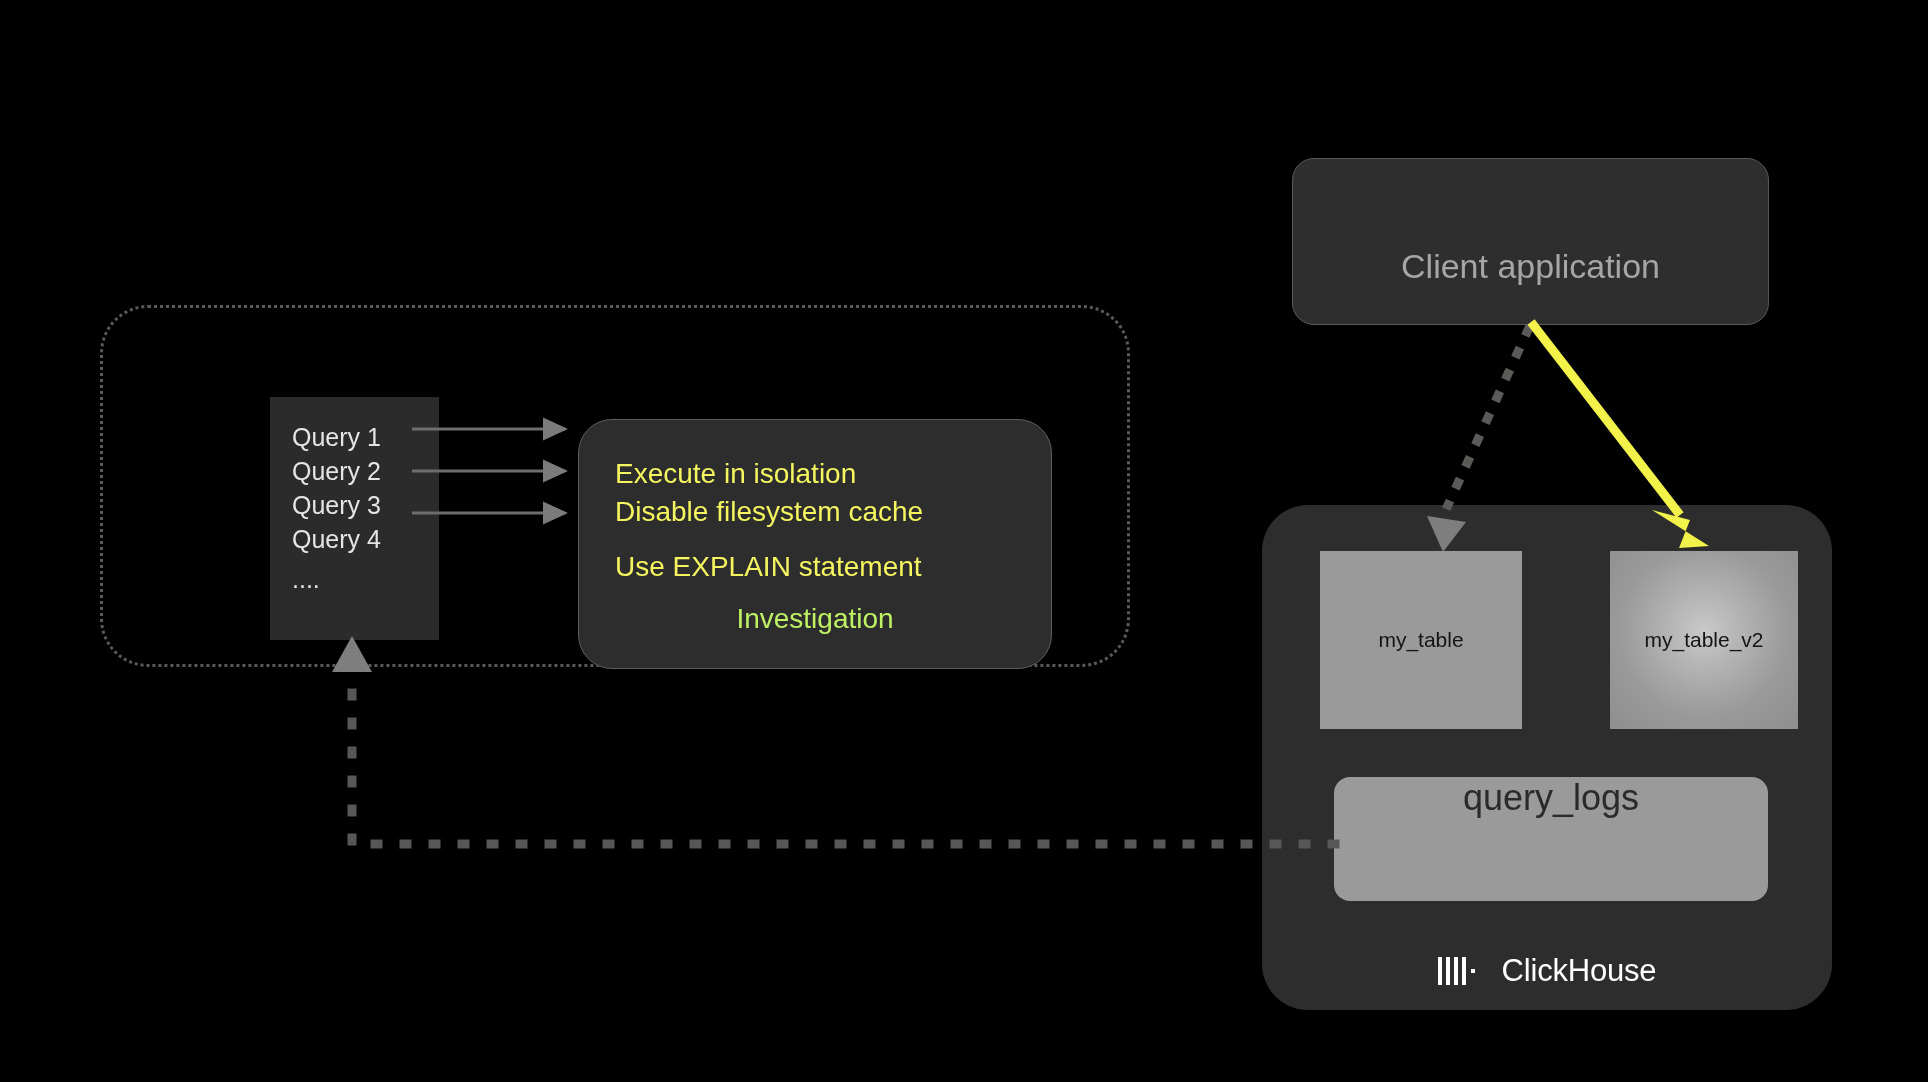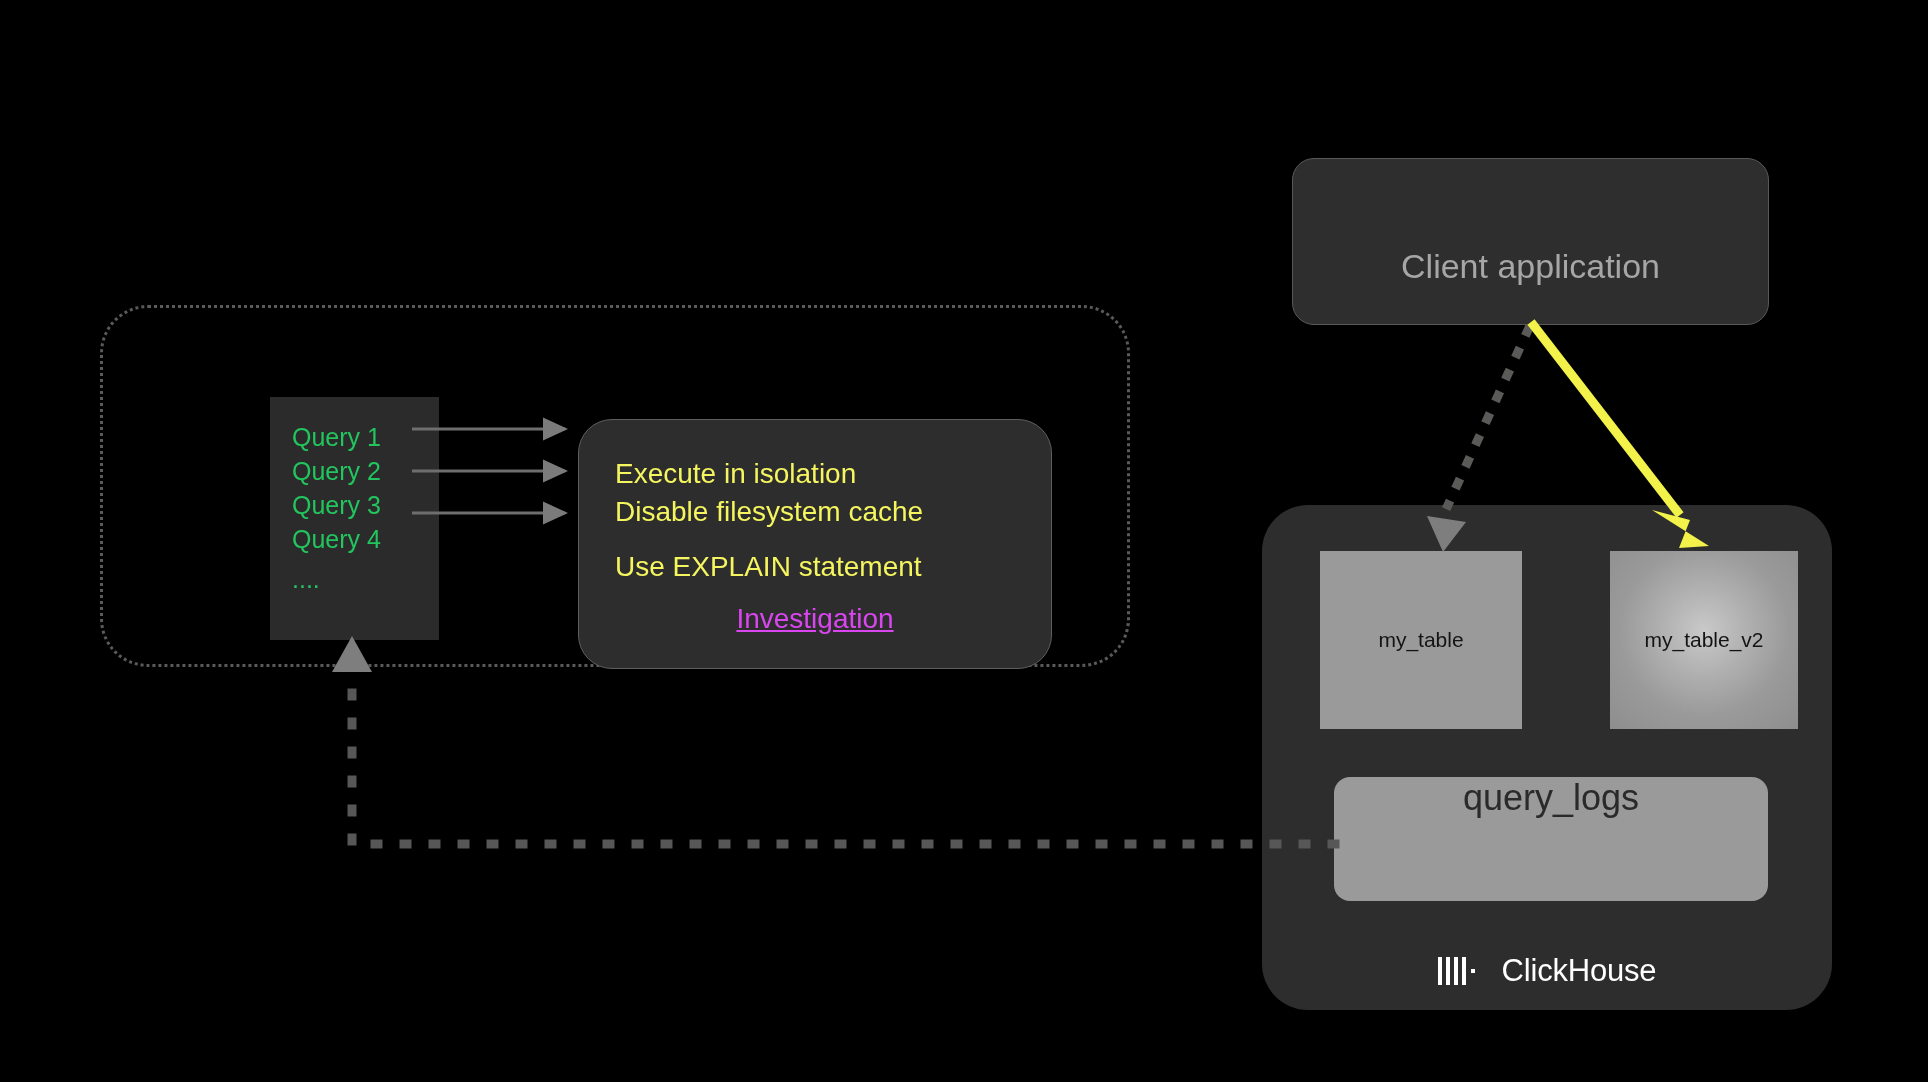--- a/index.html
+++ b/index.html
@@ -36,21 +36,21 @@
     left: 270px;
     top: 397px;
     width: 169px;
     height: 243px;
     background: #2b2b2b;
     box-sizing: border-box;
   }
   .query-box .q-item {
     position: absolute;
     left: 22px;
-    color: #22c55e;
+    color: #e5e5e5;
     font-size: 25px;
     line-height: 25px;
     white-space: nowrap;
   }
 
   
   .investigation-box {
     position: absolute;
     left: 578px;
     top: 378px;
@@ -69,24 +69,23 @@
     font-size: 28px;
     line-height: 28px;
     white-space: nowrap;
   }
   .inv-title {
     position: absolute;
     left: 0;
     right: 0;
     top: 185px;
     text-align: center;
-    color: #d946ef;
+    color: #bef264;
     font-size: 28px;
     line-height: 28px;
-    text-decoration: underline;
   }
 
   
   .client-box {
     position: absolute;
     left: 1292px;
     top: 158px;
     width: 477px;
     height: 167px;
     background: #2e2e2e;

